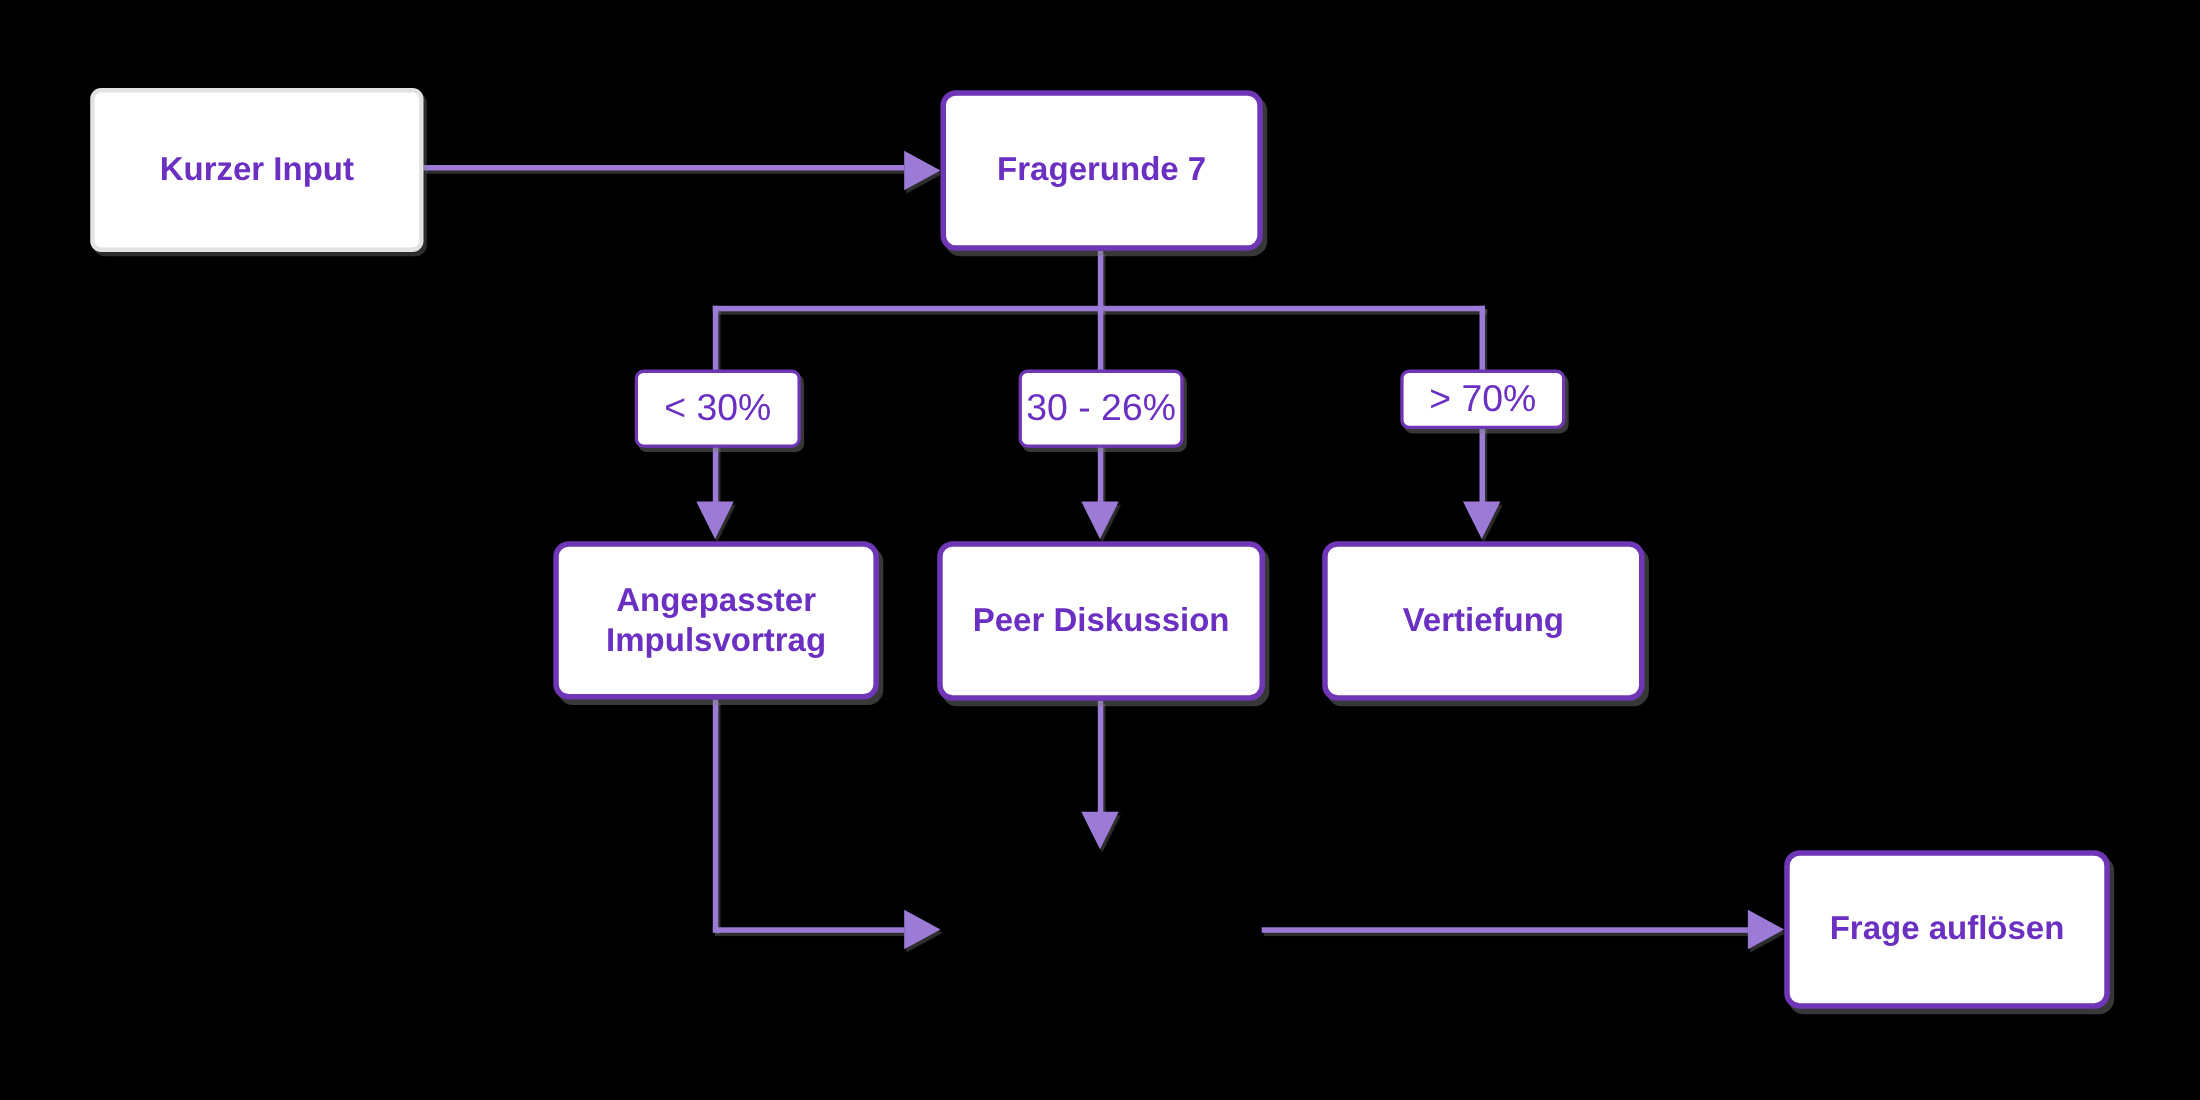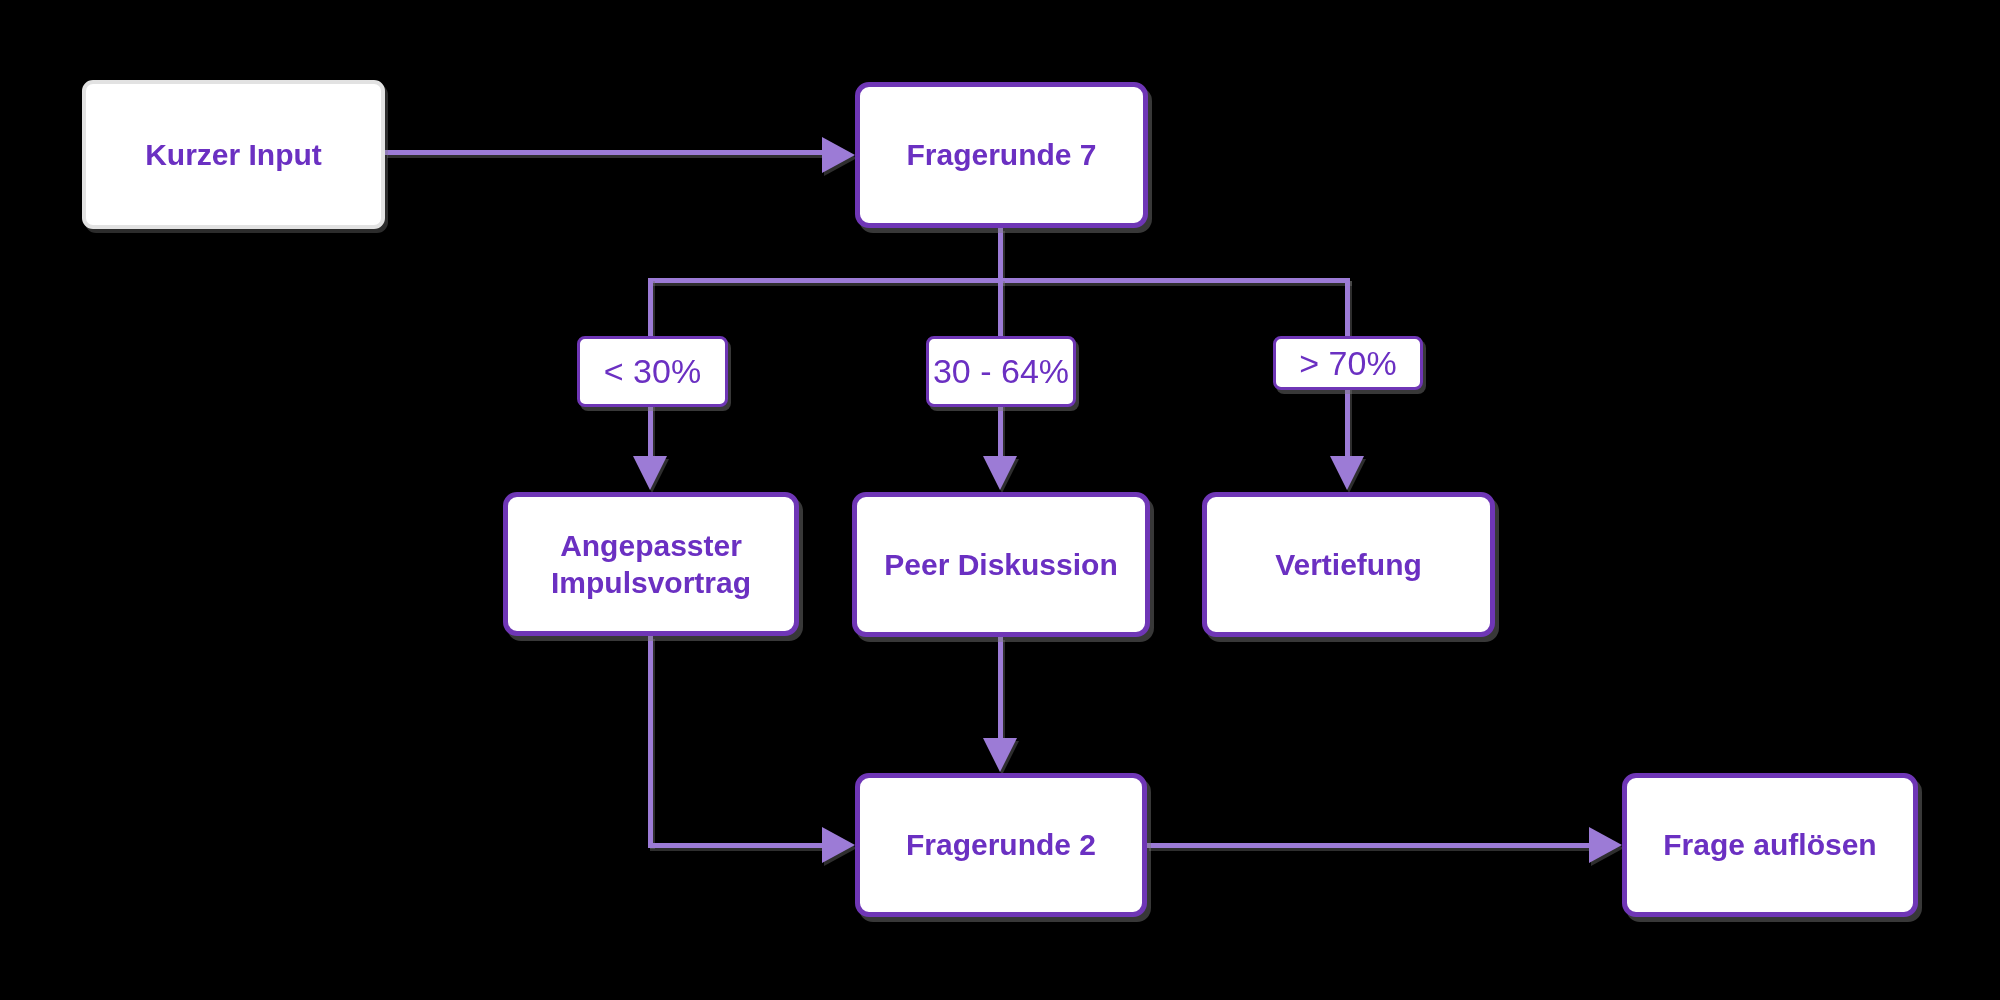--- a/index.html
+++ b/index.html
@@ -45,21 +45,21 @@
     border-radius: 10px;
     box-shadow: 3px 4px 0 rgba(125,125,125,0.35);
   }
   .node--pct {
     border-width: 3px;
     border-radius: 8px;
     font-weight: 400;
     font-size: 34px;
     box-shadow: 3px 4px 0 rgba(125,125,125,0.45);
   }
-  #node-kurzer-input   { left: 82px;  top: 80px;  width: 303px; height: 149px; border-radius: 11px; }
+  #node-kurzer-input   { left: 82px;  top: 80px;  width: 303px; height: 149px; }
   #node-fragerunde-1   { left: 855px; top: 82px;  width: 293px; height: 146px; }
   #node-branch-low     { left: 577px; top: 336px; width: 151px; height: 71px; }
   #node-branch-mid     { left: 926px; top: 336px; width: 150px; height: 71px; }
   #node-branch-high    { left: 1273px;top: 336px; width: 150px; height: 54px; }
   #node-impulsvortrag  { left: 503px; top: 492px; width: 296px; height: 144px; padding: 0 18px; }
   #node-peer           { left: 852px; top: 492px; width: 298px; height: 145px; }
   #node-vertiefung     { left: 1202px;top: 492px; width: 293px; height: 145px; }
   #node-fragerunde-2   { left: 855px; top: 773px; width: 292px; height: 144px; }
   #node-frage-aufloesen{ left: 1622px;top: 773px; width: 296px; height: 144px; }
   
@@ -127,27 +127,26 @@
   <div class="arrow arrow--right" id="arrow-into-f2-left"></div>
   <div class="arrow arrow--down" id="arrow-into-f2-top"></div>
   <div class="arrow arrow--right" id="arrow-into-aufloesen"></div>
 
   <div class="node node--input" id="node-kurzer-input">Kurzer Input</div>
 
   <div class="node" id="node-fragerunde-1">Fragerunde 7</div>
 
   <div class="node node--pct" id="node-branch-low">&lt; 30%</div>
 
-  <div class="node node--pct" id="node-branch-mid">30 - 64%</div>
+  <div class="node node--pct" id="node-branch-mid">30 - 26%</div>
 
   <div class="node node--pct" id="node-branch-high">&gt; 70%</div>
 
   <div class="node" id="node-impulsvortrag">Angepasster Impulsvortrag</div>
 
   <div class="node" id="node-vertiefung">Vertiefung</div>
 
   <div class="node" id="node-peer">Peer Diskussion</div>
 
-  <div class="node" id="node-fragerunde-2">Fragerunde 2</div>
 
   <div class="node" id="node-frage-aufloesen">Frage auflösen</div>
 
 </div>
 
 </body></html>

